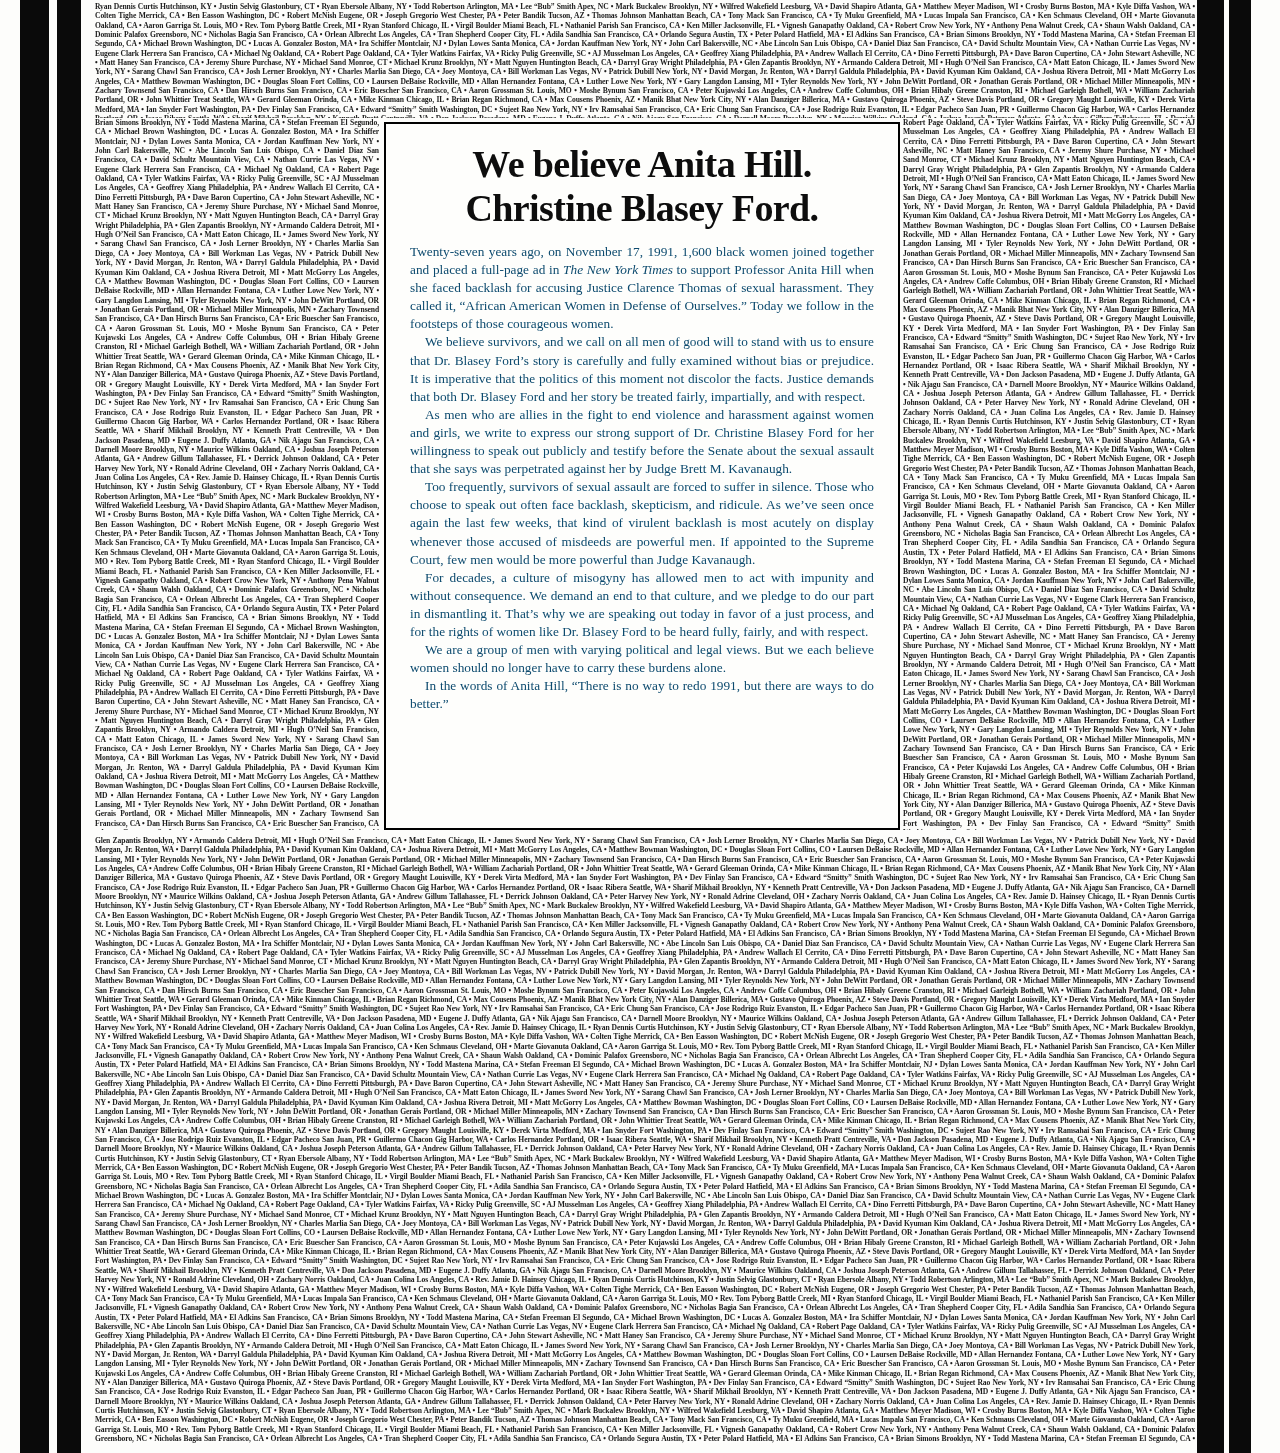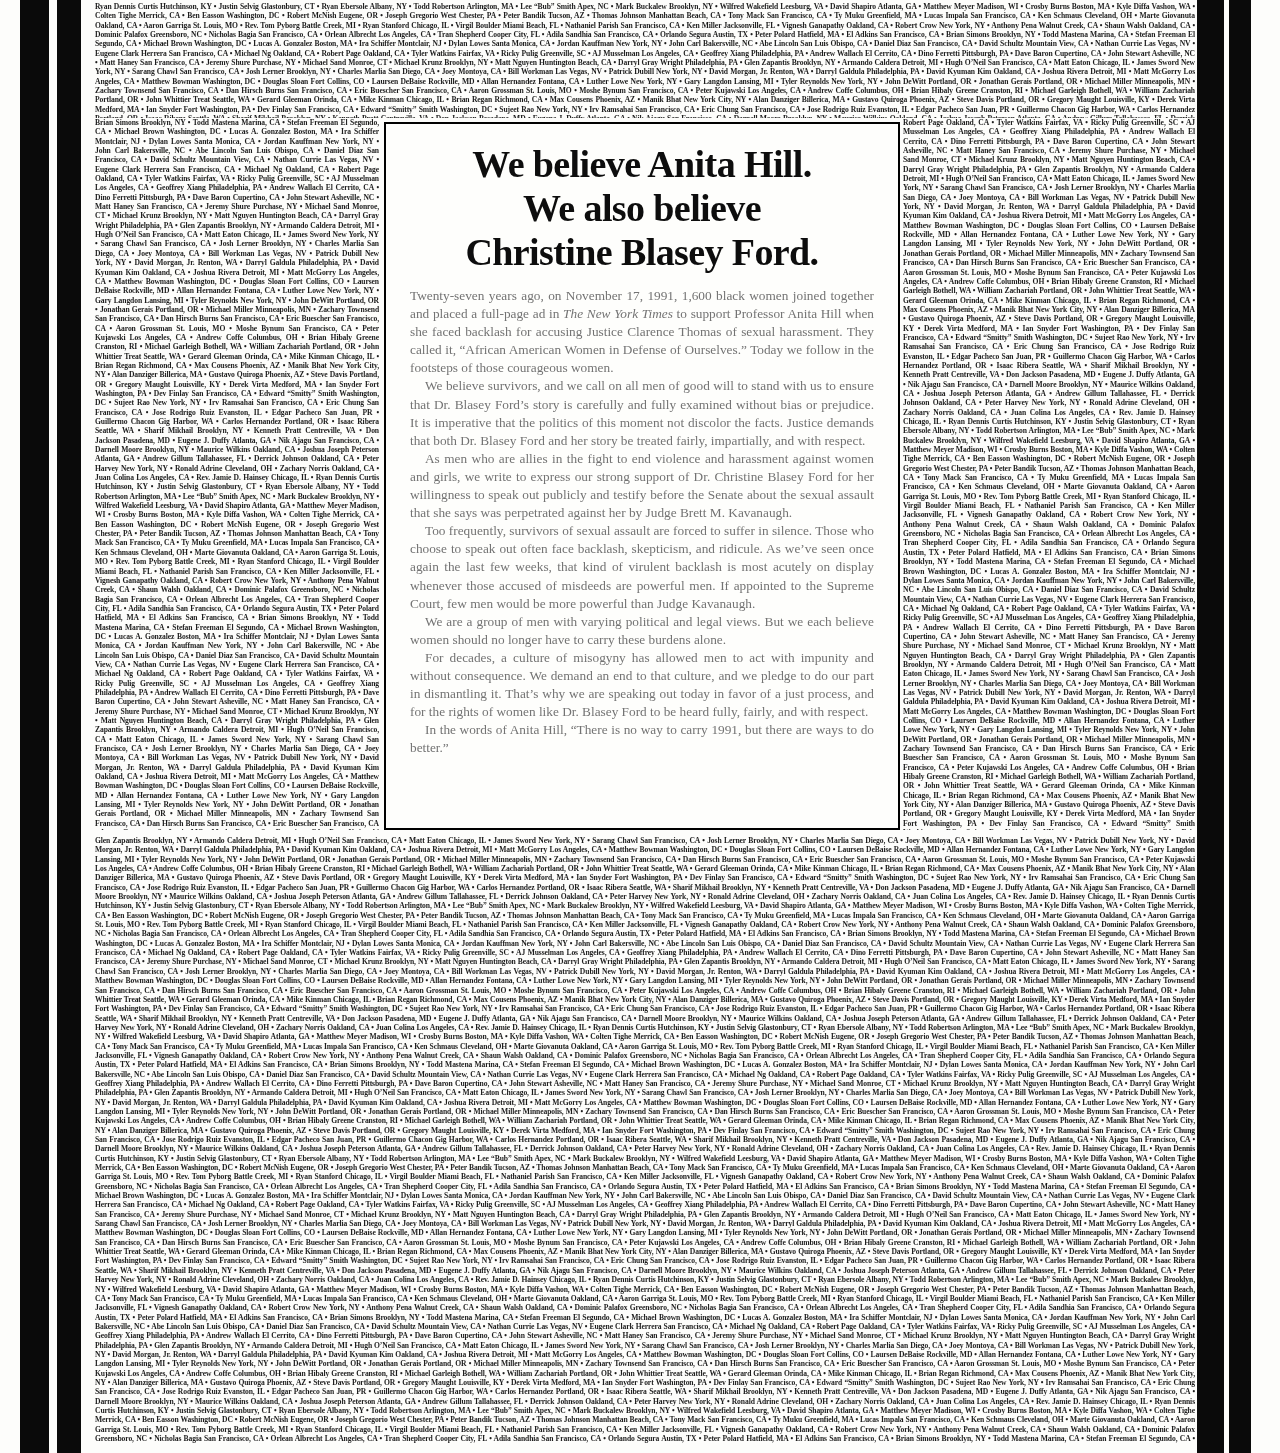--- a/index.html
+++ b/index.html
@@ -56,21 +56,21 @@
     letter-spacing:-0.6px;
     color:#0d0d0d;
     margin:4px 0 13px 0;
   }
   .bodycopy p {
     margin:0;
     font-size:13.3px;
     line-height:18.1px;
     text-align:justify;
     text-indent:15px;
-    color:#737373;
+    color:#0c4a6e;
   }
   .bodycopy p.first { text-indent:0; }
   .bodycopy .nyt { font-style:italic; }
 </style>
 </head>
 <body>
 
 <div class="bar bar-l-outer"></div>
 <div class="bar bar-l-inner"></div>
 <div class="bar bar-r-inner"></div>
@@ -82,27 +82,26 @@
 
   <div class="names wall-left">Brian Simons Brooklyn, NY • Todd Mastena Marina, CA • Stefan Freeman El Segundo, CA • Michael Brown Washington, DC • Lucas A. Gonzalez Boston, MA • Ira Schiffer Montclair, NJ • Dylan Lowes Santa Monica, CA • Jordan Kauffman New York, NY • John Carl Bakersville, NC • Abe Lincoln San Luis Obispo, CA • Daniel Diaz San Francisco, CA • David Schultz Mountain View, CA • Nathan Currie Las Vegas, NV • Eugene Clark Herrera San Francisco, CA • Michael Ng Oakland, CA • Robert Page Oakland, CA • Tyler Watkins Fairfax, VA • Ricky Pulig Greenville, SC • AJ Musselman Los Angeles, CA • Geoffrey Xiang Philadelphia, PA • Andrew Wallach El Cerrito, CA • Dino Ferretti Pittsburgh, PA • Dave Baron Cupertino, CA • John Stewart Asheville, NC • Matt Haney San Francisco, CA • Jeremy Shure Purchase, NY • Michael Sand Monroe, CT • Michael Krunz Brooklyn, NY • Matt Nguyen Huntington Beach, CA • Darryl Gray Wright Philadelphia, PA • Glen Zapantis Brooklyn, NY • Armando Caldera Detroit, MI • Hugh O’Neil San Francisco, CA • Matt Eaton Chicago, IL • James Sword New York, NY • Sarang Chawl San Francisco, CA • Josh Lerner Brooklyn, NY • Charles Marlia San Diego, CA • Joey Montoya, CA • Bill Workman Las Vegas, NV • Patrick Dubill New York, NY • David Morgan, Jr. Renton, WA • Darryl Galdula Philadelphia, PA • David Kyuman Kim Oakland, CA • Joshua Rivera Detroit, MI • Matt McGorry Los Angeles, CA • Matthew Bowman Washington, DC • Douglas Sloan Fort Collins, CO • Laursen DeBaise Rockville, MD • Allan Hernandez Fontana, CA • Luther Lowe New York, NY • Gary Langdon Lansing, MI • Tyler Reynolds New York, NY • John DeWitt Portland, OR • Jonathan Gerais Portland, OR • Michael Miller Minneapolis, MN • Zachary Townsend San Francisco, CA • Dan Hirsch Burns San Francisco, CA • Eric Buescher San Francisco, CA • Aaron Grossman St. Louis, MO • Moshe Bynum San Francisco, CA • Peter Kujawski Los Angeles, CA • Andrew Coffe Columbus, OH • Brian Hibaly Greene Cranston, RI • Michael Garleigh Bothell, WA • William Zachariah Portland, OR • John Whittier Treat Seattle, WA • Gerard Gleeman Orinda, CA • Mike Kinman Chicago, IL • Brian Regan Richmond, CA • Max Cousens Phoenix, AZ • Manik Bhat New York City, NY • Alan Danziger Billerica, MA • Gustavo Quiroga Phoenix, AZ • Steve Davis Portland, OR • Gregory Maught Louisville, KY • Derek Virta Medford, MA • Ian Snyder Fort Washington, PA • Dev Finlay San Francisco, CA • Edward “Smitty” Smith Washington, DC • Sujeet Rao New York, NY • Irv Ramsahai San Francisco, CA • Eric Chung San Francisco, CA • Jose Rodrigo Ruiz Evanston, IL • Edgar Pacheco San Juan, PR • Guillermo Chacon Gig Harbor, WA • Carlos Hernandez Portland, OR • Isaac Ribera Seattle, WA • Sharif Mikhail Brooklyn, NY • Kenneth Pratt Centreville, VA • Don Jackson Pasadena, MD • Eugene J. Duffy Atlanta, GA • Nik Ajagu San Francisco, CA • Darnell Moore Brooklyn, NY • Maurice Wilkins Oakland, CA • Joshua Joseph Peterson Atlanta, GA • Andrew Gillum Tallahassee, FL • Derrick Johnson Oakland, CA • Peter Harvey New York, NY • Ronald Adrine Cleveland, OH • Zachary Norris Oakland, CA • Juan Colina Los Angeles, CA • Rev. Jamie D. Hainsey Chicago, IL • Ryan Dennis Curtis Hutchinson, KY • Justin Selvig Glastonbury, CT • Ryan Ebersole Albany, NY • Todd Robertson Arlington, MA • Lee “Bub” Smith Apex, NC • Mark Buckalew Brooklyn, NY • Wilfred Wakefield Leesburg, VA • David Shapiro Atlanta, GA • Matthew Meyer Madison, WI • Crosby Burns Boston, MA • Kyle Diffa Vashon, WA • Colten Tighe Merrick, CA • Ben Easson Washington, DC • Robert McNish Eugene, OR • Joseph Gregorio West Chester, PA • Peter Bandik Tucson, AZ • Thomas Johnson Manhattan Beach, CA • Tony Mack San Francisco, CA • Ty Muku Greenfield, MA • Lucas Impala San Francisco, CA • Ken Schmaus Cleveland, OH • Marte Giovanuta Oakland, CA • Aaron Garriga St. Louis, MO • Rev. Tom Pyborg Battle Creek, MI • Ryan Stanford Chicago, IL • Virgil Boulder Miami Beach, FL • Nathaniel Parish San Francisco, CA • Ken Miller Jacksonville, FL • Vignesh Ganapathy Oakland, CA • Robert Crow New York, NY • Anthony Pena Walnut Creek, CA • Shaun Walsh Oakland, CA • Dominic Palafox Greensboro, NC • Nicholas Bagia San Francisco, CA • Orlean Albrecht Los Angeles, CA • Tran Shepherd Cooper City, FL • Adila Sandhia San Francisco, CA • Orlando Segura Austin, TX • Peter Polard Hatfield, MA • El Adkins San Francisco, CA • Brian Simons Brooklyn, NY • Todd Mastena Marina, CA • Stefan Freeman El Segundo, CA • Michael Brown Washington, DC • Lucas A. Gonzalez Boston, MA • Ira Schiffer Montclair, NJ • Dylan Lowes Santa Monica, CA • Jordan Kauffman New York, NY • John Carl Bakersville, NC • Abe Lincoln San Luis Obispo, CA • Daniel Diaz San Francisco, CA • David Schultz Mountain View, CA • Nathan Currie Las Vegas, NV • Eugene Clark Herrera San Francisco, CA • Michael Ng Oakland, CA • Robert Page Oakland, CA • Tyler Watkins Fairfax, VA • Ricky Pulig Greenville, SC • AJ Musselman Los Angeles, CA • Geoffrey Xiang Philadelphia, PA • Andrew Wallach El Cerrito, CA • Dino Ferretti Pittsburgh, PA • Dave Baron Cupertino, CA • John Stewart Asheville, NC • Matt Haney San Francisco, CA • Jeremy Shure Purchase, NY • Michael Sand Monroe, CT • Michael Krunz Brooklyn, NY • Matt Nguyen Huntington Beach, CA • Darryl Gray Wright Philadelphia, PA • Glen Zapantis Brooklyn, NY • Armando Caldera Detroit, MI • Hugh O’Neil San Francisco, CA • Matt Eaton Chicago, IL • James Sword New York, NY • Sarang Chawl San Francisco, CA • Josh Lerner Brooklyn, NY • Charles Marlia San Diego, CA • Joey Montoya, CA • Bill Workman Las Vegas, NV • Patrick Dubill New York, NY • David Morgan, Jr. Renton, WA • Darryl Galdula Philadelphia, PA • David Kyuman Kim Oakland, CA • Joshua Rivera Detroit, MI • Matt McGorry Los Angeles, CA • Matthew Bowman Washington, DC • Douglas Sloan Fort Collins, CO • Laursen DeBaise Rockville, MD • Allan Hernandez Fontana, CA • Luther Lowe New York, NY • Gary Langdon Lansing, MI • Tyler Reynolds New York, NY • John DeWitt Portland, OR • Jonathan Gerais Portland, OR • Michael Miller Minneapolis, MN • Zachary Townsend San Francisco, CA • Dan Hirsch Burns San Francisco, CA • Eric Buescher San Francisco, CA • Aaron Grossman St. Louis, MO • Moshe Bynum San Francisco, CA • Peter Kujawski Los Angeles, CA • Andrew Coffe Columbus, OH • Brian Hibaly Greene Cranston, RI • Michael Garleigh Bothell, WA • William Zachariah Portland, OR • John Whittier Treat Seattle, WA • Gerard Gleeman Orinda, CA • Mike Kinman Chicago, IL • Brian Regan Richmond, CA • Max Cousens Phoenix, AZ • Manik Bhat New York City, NY • Alan Danziger Billerica, MA • Gustavo Quiroga Phoenix, AZ • Steve Davis Portland, OR • Gregory Maught Louisville, KY • Derek Virta Medford, MA • Ian Snyder Fort Washington, PA • Dev Finlay San Francisco, CA • Edward “Smitty” Smith Washington, DC • Sujeet Rao New York, NY • Irv Ramsahai San Francisco, CA • Eric Chung San Francisco, CA • Jose Rodrigo Ruiz Evanston, IL • Edgar Pacheco San Juan, PR • Guillermo Chacon Gig Harbor, WA • Carlos Hernandez Portland, OR • Isaac Ribera Seattle, WA • Sharif Mikhail Brooklyn, NY • Kenneth Pratt Centreville, VA • Don Jackson Pasadena, MD • Eugene J. Duffy Atlanta, GA • Nik Ajagu San Francisco, CA • Darnell Moore Brooklyn, NY • Maurice Wilkins Oakland, CA • Joshua Joseph Peterson Atlanta, GA • Andrew Gillum Tallahassee, FL • Derrick Johnson Oakland, CA • Peter Harvey New York, NY • Ronald Adrine Cleveland, OH • Zachary Norris Oakland, CA • Juan Colina Los Angeles, CA • Rev. Jamie D. Hainsey Chicago, IL • Ryan Dennis Curtis Hutchinson, KY • Justin Selvig Glastonbury, CT • Ryan Ebersole Albany, NY • Todd Robertson Arlington, MA • Lee “Bub” Smith Apex, NC • Mark Buckalew Brooklyn, NY • Wilfred Wakefield Leesburg, VA • David Shapiro Atlanta, GA • Matthew Meyer Madison, WI • Crosby Burns Boston, MA • Kyle Diffa Vashon, WA • Colten Tighe Merrick, CA • Ben Easson Washington, DC • Robert McNish Eugene, OR • Joseph Gregorio West Chester, PA • Peter Bandik Tucson, AZ • Thomas Johnson Manhattan Beach, CA • Tony Mack San Francisco, CA • Ty Muku Greenfield, MA • Lucas Impala San Francisco, CA • Ken Schmaus Cleveland, OH • Marte Giovanuta Oakland, CA • Aaron Garriga St. Louis, MO • Rev. Tom Pyborg Battle Creek, MI • Ryan Stanford Chicago, IL • Virgil Boulder Miami Beach, FL • Nathaniel Parish San Francisco, CA • Ken Miller Jacksonville, FL • Vignesh Ganapathy Oakland, CA • Robert Crow New York, NY • Anthony Pena Walnut Creek, CA • Shaun Walsh Oakland, CA • Dominic Palafox Greensboro, NC • Nicholas Bagia San Francisco, CA • Orlean Albrecht Los Angeles, CA • Tran Shepherd Cooper City, FL • Adila Sandhia San Francisco, CA • Orlando Segura Austin, TX • Peter Polard Hatfield, MA • El Adkins San Francisco, CA • </div>
 
   <div class="names wall-right">Robert Page Oakland, CA • Tyler Watkins Fairfax, VA • Ricky Pulig Greenville, SC • AJ Musselman Los Angeles, CA • Geoffrey Xiang Philadelphia, PA • Andrew Wallach El Cerrito, CA • Dino Ferretti Pittsburgh, PA • Dave Baron Cupertino, CA • John Stewart Asheville, NC • Matt Haney San Francisco, CA • Jeremy Shure Purchase, NY • Michael Sand Monroe, CT • Michael Krunz Brooklyn, NY • Matt Nguyen Huntington Beach, CA • Darryl Gray Wright Philadelphia, PA • Glen Zapantis Brooklyn, NY • Armando Caldera Detroit, MI • Hugh O’Neil San Francisco, CA • Matt Eaton Chicago, IL • James Sword New York, NY • Sarang Chawl San Francisco, CA • Josh Lerner Brooklyn, NY • Charles Marlia San Diego, CA • Joey Montoya, CA • Bill Workman Las Vegas, NV • Patrick Dubill New York, NY • David Morgan, Jr. Renton, WA • Darryl Galdula Philadelphia, PA • David Kyuman Kim Oakland, CA • Joshua Rivera Detroit, MI • Matt McGorry Los Angeles, CA • Matthew Bowman Washington, DC • Douglas Sloan Fort Collins, CO • Laursen DeBaise Rockville, MD • Allan Hernandez Fontana, CA • Luther Lowe New York, NY • Gary Langdon Lansing, MI • Tyler Reynolds New York, NY • John DeWitt Portland, OR • Jonathan Gerais Portland, OR • Michael Miller Minneapolis, MN • Zachary Townsend San Francisco, CA • Dan Hirsch Burns San Francisco, CA • Eric Buescher San Francisco, CA • Aaron Grossman St. Louis, MO • Moshe Bynum San Francisco, CA • Peter Kujawski Los Angeles, CA • Andrew Coffe Columbus, OH • Brian Hibaly Greene Cranston, RI • Michael Garleigh Bothell, WA • William Zachariah Portland, OR • John Whittier Treat Seattle, WA • Gerard Gleeman Orinda, CA • Mike Kinman Chicago, IL • Brian Regan Richmond, CA • Max Cousens Phoenix, AZ • Manik Bhat New York City, NY • Alan Danziger Billerica, MA • Gustavo Quiroga Phoenix, AZ • Steve Davis Portland, OR • Gregory Maught Louisville, KY • Derek Virta Medford, MA • Ian Snyder Fort Washington, PA • Dev Finlay San Francisco, CA • Edward “Smitty” Smith Washington, DC • Sujeet Rao New York, NY • Irv Ramsahai San Francisco, CA • Eric Chung San Francisco, CA • Jose Rodrigo Ruiz Evanston, IL • Edgar Pacheco San Juan, PR • Guillermo Chacon Gig Harbor, WA • Carlos Hernandez Portland, OR • Isaac Ribera Seattle, WA • Sharif Mikhail Brooklyn, NY • Kenneth Pratt Centreville, VA • Don Jackson Pasadena, MD • Eugene J. Duffy Atlanta, GA • Nik Ajagu San Francisco, CA • Darnell Moore Brooklyn, NY • Maurice Wilkins Oakland, CA • Joshua Joseph Peterson Atlanta, GA • Andrew Gillum Tallahassee, FL • Derrick Johnson Oakland, CA • Peter Harvey New York, NY • Ronald Adrine Cleveland, OH • Zachary Norris Oakland, CA • Juan Colina Los Angeles, CA • Rev. Jamie D. Hainsey Chicago, IL • Ryan Dennis Curtis Hutchinson, KY • Justin Selvig Glastonbury, CT • Ryan Ebersole Albany, NY • Todd Robertson Arlington, MA • Lee “Bub” Smith Apex, NC • Mark Buckalew Brooklyn, NY • Wilfred Wakefield Leesburg, VA • David Shapiro Atlanta, GA • Matthew Meyer Madison, WI • Crosby Burns Boston, MA • Kyle Diffa Vashon, WA • Colten Tighe Merrick, CA • Ben Easson Washington, DC • Robert McNish Eugene, OR • Joseph Gregorio West Chester, PA • Peter Bandik Tucson, AZ • Thomas Johnson Manhattan Beach, CA • Tony Mack San Francisco, CA • Ty Muku Greenfield, MA • Lucas Impala San Francisco, CA • Ken Schmaus Cleveland, OH • Marte Giovanuta Oakland, CA • Aaron Garriga St. Louis, MO • Rev. Tom Pyborg Battle Creek, MI • Ryan Stanford Chicago, IL • Virgil Boulder Miami Beach, FL • Nathaniel Parish San Francisco, CA • Ken Miller Jacksonville, FL • Vignesh Ganapathy Oakland, CA • Robert Crow New York, NY • Anthony Pena Walnut Creek, CA • Shaun Walsh Oakland, CA • Dominic Palafox Greensboro, NC • Nicholas Bagia San Francisco, CA • Orlean Albrecht Los Angeles, CA • Tran Shepherd Cooper City, FL • Adila Sandhia San Francisco, CA • Orlando Segura Austin, TX • Peter Polard Hatfield, MA • El Adkins San Francisco, CA • Brian Simons Brooklyn, NY • Todd Mastena Marina, CA • Stefan Freeman El Segundo, CA • Michael Brown Washington, DC • Lucas A. Gonzalez Boston, MA • Ira Schiffer Montclair, NJ • Dylan Lowes Santa Monica, CA • Jordan Kauffman New York, NY • John Carl Bakersville, NC • Abe Lincoln San Luis Obispo, CA • Daniel Diaz San Francisco, CA • David Schultz Mountain View, CA • Nathan Currie Las Vegas, NV • Eugene Clark Herrera San Francisco, CA • Michael Ng Oakland, CA • Robert Page Oakland, CA • Tyler Watkins Fairfax, VA • Ricky Pulig Greenville, SC • AJ Musselman Los Angeles, CA • Geoffrey Xiang Philadelphia, PA • Andrew Wallach El Cerrito, CA • Dino Ferretti Pittsburgh, PA • Dave Baron Cupertino, CA • John Stewart Asheville, NC • Matt Haney San Francisco, CA • Jeremy Shure Purchase, NY • Michael Sand Monroe, CT • Michael Krunz Brooklyn, NY • Matt Nguyen Huntington Beach, CA • Darryl Gray Wright Philadelphia, PA • Glen Zapantis Brooklyn, NY • Armando Caldera Detroit, MI • Hugh O’Neil San Francisco, CA • Matt Eaton Chicago, IL • James Sword New York, NY • Sarang Chawl San Francisco, CA • Josh Lerner Brooklyn, NY • Charles Marlia San Diego, CA • Joey Montoya, CA • Bill Workman Las Vegas, NV • Patrick Dubill New York, NY • David Morgan, Jr. Renton, WA • Darryl Galdula Philadelphia, PA • David Kyuman Kim Oakland, CA • Joshua Rivera Detroit, MI • Matt McGorry Los Angeles, CA • Matthew Bowman Washington, DC • Douglas Sloan Fort Collins, CO • Laursen DeBaise Rockville, MD • Allan Hernandez Fontana, CA • Luther Lowe New York, NY • Gary Langdon Lansing, MI • Tyler Reynolds New York, NY • John DeWitt Portland, OR • Jonathan Gerais Portland, OR • Michael Miller Minneapolis, MN • Zachary Townsend San Francisco, CA • Dan Hirsch Burns San Francisco, CA • Eric Buescher San Francisco, CA • Aaron Grossman St. Louis, MO • Moshe Bynum San Francisco, CA • Peter Kujawski Los Angeles, CA • Andrew Coffe Columbus, OH • Brian Hibaly Greene Cranston, RI • Michael Garleigh Bothell, WA • William Zachariah Portland, OR • John Whittier Treat Seattle, WA • Gerard Gleeman Orinda, CA • Mike Kinman Chicago, IL • Brian Regan Richmond, CA • Max Cousens Phoenix, AZ • Manik Bhat New York City, NY • Alan Danziger Billerica, MA • Gustavo Quiroga Phoenix, AZ • Steve Davis Portland, OR • Gregory Maught Louisville, KY • Derek Virta Medford, MA • Ian Snyder Fort Washington, PA • Dev Finlay San Francisco, CA • Edward “Smitty” Smith Washington, DC • Sujeet Rao New York, NY • Irv Ramsahai San Francisco, CA • Eric Chung San Francisco, CA • Jose Rodrigo Ruiz Evanston, IL • Edgar Pacheco San Juan, PR • Guillermo Chacon Gig Harbor, WA • Carlos Hernandez Portland, OR • Isaac Ribera Seattle, WA • Sharif Mikhail Brooklyn, NY • Kenneth Pratt Centreville, VA • Don Jackson Pasadena, MD • Eugene J. Duffy Atlanta, GA • Nik Ajagu San Francisco, CA • Darnell Moore Brooklyn, NY • Maurice Wilkins Oakland, CA • Joshua Joseph Peterson Atlanta, GA • Andrew Gillum Tallahassee, FL • Derrick Johnson Oakland, CA • Peter Harvey New York, NY • Ronald Adrine Cleveland, OH • Zachary Norris Oakland, CA • Juan Colina Los Angeles, CA • Rev. Jamie D. Hainsey Chicago, IL • Ryan Dennis Curtis Hutchinson, KY • Justin Selvig Glastonbury, CT • Ryan Ebersole Albany, NY • Todd Robertson Arlington, MA • Lee “Bub” Smith Apex, NC • Mark Buckalew Brooklyn, NY • Wilfred Wakefield Leesburg, VA • David Shapiro Atlanta, GA • Matthew Meyer Madison, WI • Crosby Burns Boston, MA • Kyle Diffa Vashon, WA • Colten Tighe Merrick, CA • Ben Easson Washington, DC • Robert McNish Eugene, OR • Joseph Gregorio West Chester, PA • Peter Bandik Tucson, AZ • Thomas Johnson Manhattan Beach, CA • Tony Mack San Francisco, CA • Ty Muku Greenfield, MA • Lucas Impala San Francisco, CA • Ken Schmaus Cleveland, OH • Marte Giovanuta Oakland, CA • Aaron Garriga St. Louis, MO • Rev. Tom Pyborg Battle Creek, MI • Ryan Stanford Chicago, IL • Virgil Boulder Miami Beach, FL • Nathaniel Parish San Francisco, CA • Ken Miller Jacksonville, FL • Vignesh Ganapathy Oakland, CA • Robert Crow New York, NY • Anthony Pena Walnut Creek, CA • Shaun Walsh Oakland, CA • Dominic Palafox Greensboro, NC • Nicholas Bagia San Francisco, CA • Orlean Albrecht Los Angeles, CA • Tran Shepherd Cooper City, FL • Adila Sandhia San Francisco, CA • Orlando Segura Austin, TX • Peter Polard Hatfield, MA • El Adkins San Francisco, CA • Brian Simons Brooklyn, NY • Todd Mastena Marina, CA • Stefan Freeman El Segundo, CA • Michael Brown Washington, DC • Lucas A. Gonzalez Boston, MA • Ira Schiffer Montclair, NJ • Dylan Lowes Santa Monica, CA • Jordan Kauffman New York, NY • John Carl Bakersville, NC • Abe Lincoln San Luis Obispo, CA • Daniel Diaz San Francisco, CA • David Schultz Mountain View, CA • Nathan Currie Las Vegas, NV • Eugene Clark Herrera San Francisco, CA • Michael Ng Oakland, CA • </div>
 
   <div class="names wall-bottom">Glen Zapantis Brooklyn, NY • Armando Caldera Detroit, MI • Hugh O’Neil San Francisco, CA • Matt Eaton Chicago, IL • James Sword New York, NY • Sarang Chawl San Francisco, CA • Josh Lerner Brooklyn, NY • Charles Marlia San Diego, CA • Joey Montoya, CA • Bill Workman Las Vegas, NV • Patrick Dubill New York, NY • David Morgan, Jr. Renton, WA • Darryl Galdula Philadelphia, PA • David Kyuman Kim Oakland, CA • Joshua Rivera Detroit, MI • Matt McGorry Los Angeles, CA • Matthew Bowman Washington, DC • Douglas Sloan Fort Collins, CO • Laursen DeBaise Rockville, MD • Allan Hernandez Fontana, CA • Luther Lowe New York, NY • Gary Langdon Lansing, MI • Tyler Reynolds New York, NY • John DeWitt Portland, OR • Jonathan Gerais Portland, OR • Michael Miller Minneapolis, MN • Zachary Townsend San Francisco, CA • Dan Hirsch Burns San Francisco, CA • Eric Buescher San Francisco, CA • Aaron Grossman St. Louis, MO • Moshe Bynum San Francisco, CA • Peter Kujawski Los Angeles, CA • Andrew Coffe Columbus, OH • Brian Hibaly Greene Cranston, RI • Michael Garleigh Bothell, WA • William Zachariah Portland, OR • John Whittier Treat Seattle, WA • Gerard Gleeman Orinda, CA • Mike Kinman Chicago, IL • Brian Regan Richmond, CA • Max Cousens Phoenix, AZ • Manik Bhat New York City, NY • Alan Danziger Billerica, MA • Gustavo Quiroga Phoenix, AZ • Steve Davis Portland, OR • Gregory Maught Louisville, KY • Derek Virta Medford, MA • Ian Snyder Fort Washington, PA • Dev Finlay San Francisco, CA • Edward “Smitty” Smith Washington, DC • Sujeet Rao New York, NY • Irv Ramsahai San Francisco, CA • Eric Chung San Francisco, CA • Jose Rodrigo Ruiz Evanston, IL • Edgar Pacheco San Juan, PR • Guillermo Chacon Gig Harbor, WA • Carlos Hernandez Portland, OR • Isaac Ribera Seattle, WA • Sharif Mikhail Brooklyn, NY • Kenneth Pratt Centreville, VA • Don Jackson Pasadena, MD • Eugene J. Duffy Atlanta, GA • Nik Ajagu San Francisco, CA • Darnell Moore Brooklyn, NY • Maurice Wilkins Oakland, CA • Joshua Joseph Peterson Atlanta, GA • Andrew Gillum Tallahassee, FL • Derrick Johnson Oakland, CA • Peter Harvey New York, NY • Ronald Adrine Cleveland, OH • Zachary Norris Oakland, CA • Juan Colina Los Angeles, CA • Rev. Jamie D. Hainsey Chicago, IL • Ryan Dennis Curtis Hutchinson, KY • Justin Selvig Glastonbury, CT • Ryan Ebersole Albany, NY • Todd Robertson Arlington, MA • Lee “Bub” Smith Apex, NC • Mark Buckalew Brooklyn, NY • Wilfred Wakefield Leesburg, VA • David Shapiro Atlanta, GA • Matthew Meyer Madison, WI • Crosby Burns Boston, MA • Kyle Diffa Vashon, WA • Colten Tighe Merrick, CA • Ben Easson Washington, DC • Robert McNish Eugene, OR • Joseph Gregorio West Chester, PA • Peter Bandik Tucson, AZ • Thomas Johnson Manhattan Beach, CA • Tony Mack San Francisco, CA • Ty Muku Greenfield, MA • Lucas Impala San Francisco, CA • Ken Schmaus Cleveland, OH • Marte Giovanuta Oakland, CA • Aaron Garriga St. Louis, MO • Rev. Tom Pyborg Battle Creek, MI • Ryan Stanford Chicago, IL • Virgil Boulder Miami Beach, FL • Nathaniel Parish San Francisco, CA • Ken Miller Jacksonville, FL • Vignesh Ganapathy Oakland, CA • Robert Crow New York, NY • Anthony Pena Walnut Creek, CA • Shaun Walsh Oakland, CA • Dominic Palafox Greensboro, NC • Nicholas Bagia San Francisco, CA • Orlean Albrecht Los Angeles, CA • Tran Shepherd Cooper City, FL • Adila Sandhia San Francisco, CA • Orlando Segura Austin, TX • Peter Polard Hatfield, MA • El Adkins San Francisco, CA • Brian Simons Brooklyn, NY • Todd Mastena Marina, CA • Stefan Freeman El Segundo, CA • Michael Brown Washington, DC • Lucas A. Gonzalez Boston, MA • Ira Schiffer Montclair, NJ • Dylan Lowes Santa Monica, CA • Jordan Kauffman New York, NY • John Carl Bakersville, NC • Abe Lincoln San Luis Obispo, CA • Daniel Diaz San Francisco, CA • David Schultz Mountain View, CA • Nathan Currie Las Vegas, NV • Eugene Clark Herrera San Francisco, CA • Michael Ng Oakland, CA • Robert Page Oakland, CA • Tyler Watkins Fairfax, VA • Ricky Pulig Greenville, SC • AJ Musselman Los Angeles, CA • Geoffrey Xiang Philadelphia, PA • Andrew Wallach El Cerrito, CA • Dino Ferretti Pittsburgh, PA • Dave Baron Cupertino, CA • John Stewart Asheville, NC • Matt Haney San Francisco, CA • Jeremy Shure Purchase, NY • Michael Sand Monroe, CT • Michael Krunz Brooklyn, NY • Matt Nguyen Huntington Beach, CA • Darryl Gray Wright Philadelphia, PA • Glen Zapantis Brooklyn, NY • Armando Caldera Detroit, MI • Hugh O’Neil San Francisco, CA • Matt Eaton Chicago, IL • James Sword New York, NY • Sarang Chawl San Francisco, CA • Josh Lerner Brooklyn, NY • Charles Marlia San Diego, CA • Joey Montoya, CA • Bill Workman Las Vegas, NV • Patrick Dubill New York, NY • David Morgan, Jr. Renton, WA • Darryl Galdula Philadelphia, PA • David Kyuman Kim Oakland, CA • Joshua Rivera Detroit, MI • Matt McGorry Los Angeles, CA • Matthew Bowman Washington, DC • Douglas Sloan Fort Collins, CO • Laursen DeBaise Rockville, MD • Allan Hernandez Fontana, CA • Luther Lowe New York, NY • Gary Langdon Lansing, MI • Tyler Reynolds New York, NY • John DeWitt Portland, OR • Jonathan Gerais Portland, OR • Michael Miller Minneapolis, MN • Zachary Townsend San Francisco, CA • Dan Hirsch Burns San Francisco, CA • Eric Buescher San Francisco, CA • Aaron Grossman St. Louis, MO • Moshe Bynum San Francisco, CA • Peter Kujawski Los Angeles, CA • Andrew Coffe Columbus, OH • Brian Hibaly Greene Cranston, RI • Michael Garleigh Bothell, WA • William Zachariah Portland, OR • John Whittier Treat Seattle, WA • Gerard Gleeman Orinda, CA • Mike Kinman Chicago, IL • Brian Regan Richmond, CA • Max Cousens Phoenix, AZ • Manik Bhat New York City, NY • Alan Danziger Billerica, MA • Gustavo Quiroga Phoenix, AZ • Steve Davis Portland, OR • Gregory Maught Louisville, KY • Derek Virta Medford, MA • Ian Snyder Fort Washington, PA • Dev Finlay San Francisco, CA • Edward “Smitty” Smith Washington, DC • Sujeet Rao New York, NY • Irv Ramsahai San Francisco, CA • Eric Chung San Francisco, CA • Jose Rodrigo Ruiz Evanston, IL • Edgar Pacheco San Juan, PR • Guillermo Chacon Gig Harbor, WA • Carlos Hernandez Portland, OR • Isaac Ribera Seattle, WA • Sharif Mikhail Brooklyn, NY • Kenneth Pratt Centreville, VA • Don Jackson Pasadena, MD • Eugene J. Duffy Atlanta, GA • Nik Ajagu San Francisco, CA • Darnell Moore Brooklyn, NY • Maurice Wilkins Oakland, CA • Joshua Joseph Peterson Atlanta, GA • Andrew Gillum Tallahassee, FL • Derrick Johnson Oakland, CA • Peter Harvey New York, NY • Ronald Adrine Cleveland, OH • Zachary Norris Oakland, CA • Juan Colina Los Angeles, CA • Rev. Jamie D. Hainsey Chicago, IL • Ryan Dennis Curtis Hutchinson, KY • Justin Selvig Glastonbury, CT • Ryan Ebersole Albany, NY • Todd Robertson Arlington, MA • Lee “Bub” Smith Apex, NC • Mark Buckalew Brooklyn, NY • Wilfred Wakefield Leesburg, VA • David Shapiro Atlanta, GA • Matthew Meyer Madison, WI • Crosby Burns Boston, MA • Kyle Diffa Vashon, WA • Colten Tighe Merrick, CA • Ben Easson Washington, DC • Robert McNish Eugene, OR • Joseph Gregorio West Chester, PA • Peter Bandik Tucson, AZ • Thomas Johnson Manhattan Beach, CA • Tony Mack San Francisco, CA • Ty Muku Greenfield, MA • Lucas Impala San Francisco, CA • Ken Schmaus Cleveland, OH • Marte Giovanuta Oakland, CA • Aaron Garriga St. Louis, MO • Rev. Tom Pyborg Battle Creek, MI • Ryan Stanford Chicago, IL • Virgil Boulder Miami Beach, FL • Nathaniel Parish San Francisco, CA • Ken Miller Jacksonville, FL • Vignesh Ganapathy Oakland, CA • Robert Crow New York, NY • Anthony Pena Walnut Creek, CA • Shaun Walsh Oakland, CA • Dominic Palafox Greensboro, NC • Nicholas Bagia San Francisco, CA • Orlean Albrecht Los Angeles, CA • Tran Shepherd Cooper City, FL • Adila Sandhia San Francisco, CA • Orlando Segura Austin, TX • Peter Polard Hatfield, MA • El Adkins San Francisco, CA • Brian Simons Brooklyn, NY • Todd Mastena Marina, CA • Stefan Freeman El Segundo, CA • Michael Brown Washington, DC • Lucas A. Gonzalez Boston, MA • Ira Schiffer Montclair, NJ • Dylan Lowes Santa Monica, CA • Jordan Kauffman New York, NY • John Carl Bakersville, NC • Abe Lincoln San Luis Obispo, CA • Daniel Diaz San Francisco, CA • David Schultz Mountain View, CA • Nathan Currie Las Vegas, NV • Eugene Clark Herrera San Francisco, CA • Michael Ng Oakland, CA • Robert Page Oakland, CA • Tyler Watkins Fairfax, VA • Ricky Pulig Greenville, SC • AJ Musselman Los Angeles, CA • Geoffrey Xiang Philadelphia, PA • Andrew Wallach El Cerrito, CA • Dino Ferretti Pittsburgh, PA • Dave Baron Cupertino, CA • John Stewart Asheville, NC • Matt Haney San Francisco, CA • Jeremy Shure Purchase, NY • Michael Sand Monroe, CT • Michael Krunz Brooklyn, NY • Matt Nguyen Huntington Beach, CA • Darryl Gray Wright Philadelphia, PA • Glen Zapantis Brooklyn, NY • Armando Caldera Detroit, MI • Hugh O’Neil San Francisco, CA • Matt Eaton Chicago, IL • James Sword New York, NY • Sarang Chawl San Francisco, CA • Josh Lerner Brooklyn, NY • Charles Marlia San Diego, CA • Joey Montoya, CA • Bill Workman Las Vegas, NV • Patrick Dubill New York, NY • David Morgan, Jr. Renton, WA • Darryl Galdula Philadelphia, PA • David Kyuman Kim Oakland, CA • Joshua Rivera Detroit, MI • Matt McGorry Los Angeles, CA • Matthew Bowman Washington, DC • Douglas Sloan Fort Collins, CO • Laursen DeBaise Rockville, MD • Allan Hernandez Fontana, CA • Luther Lowe New York, NY • Gary Langdon Lansing, MI • Tyler Reynolds New York, NY • John DeWitt Portland, OR • Jonathan Gerais Portland, OR • Michael Miller Minneapolis, MN • Zachary Townsend San Francisco, CA • Dan Hirsch Burns San Francisco, CA • Eric Buescher San Francisco, CA • Aaron Grossman St. Louis, MO • Moshe Bynum San Francisco, CA • Peter Kujawski Los Angeles, CA • Andrew Coffe Columbus, OH • Brian Hibaly Greene Cranston, RI • Michael Garleigh Bothell, WA • William Zachariah Portland, OR • John Whittier Treat Seattle, WA • Gerard Gleeman Orinda, CA • Mike Kinman Chicago, IL • Brian Regan Richmond, CA • Max Cousens Phoenix, AZ • Manik Bhat New York City, NY • Alan Danziger Billerica, MA • Gustavo Quiroga Phoenix, AZ • Steve Davis Portland, OR • Gregory Maught Louisville, KY • Derek Virta Medford, MA • Ian Snyder Fort Washington, PA • Dev Finlay San Francisco, CA • Edward “Smitty” Smith Washington, DC • Sujeet Rao New York, NY • Irv Ramsahai San Francisco, CA • Eric Chung San Francisco, CA • Jose Rodrigo Ruiz Evanston, IL • Edgar Pacheco San Juan, PR • Guillermo Chacon Gig Harbor, WA • Carlos Hernandez Portland, OR • Isaac Ribera Seattle, WA • Sharif Mikhail Brooklyn, NY • Kenneth Pratt Centreville, VA • Don Jackson Pasadena, MD • Eugene J. Duffy Atlanta, GA • Nik Ajagu San Francisco, CA • Darnell Moore Brooklyn, NY • Maurice Wilkins Oakland, CA • Joshua Joseph Peterson Atlanta, GA • Andrew Gillum Tallahassee, FL • Derrick Johnson Oakland, CA • Peter Harvey New York, NY • Ronald Adrine Cleveland, OH • Zachary Norris Oakland, CA • Juan Colina Los Angeles, CA • Rev. Jamie D. Hainsey Chicago, IL • Ryan Dennis Curtis Hutchinson, KY • Justin Selvig Glastonbury, CT • Ryan Ebersole Albany, NY • Todd Robertson Arlington, MA • Lee “Bub” Smith Apex, NC • Mark Buckalew Brooklyn, NY • Wilfred Wakefield Leesburg, VA • David Shapiro Atlanta, GA • Matthew Meyer Madison, WI • Crosby Burns Boston, MA • Kyle Diffa Vashon, WA • Colten Tighe Merrick, CA • Ben Easson Washington, DC • Robert McNish Eugene, OR • Joseph Gregorio West Chester, PA • Peter Bandik Tucson, AZ • Thomas Johnson Manhattan Beach, CA • Tony Mack San Francisco, CA • Ty Muku Greenfield, MA • Lucas Impala San Francisco, CA • Ken Schmaus Cleveland, OH • Marte Giovanuta Oakland, CA • Aaron Garriga St. Louis, MO • Rev. Tom Pyborg Battle Creek, MI • Ryan Stanford Chicago, IL • Virgil Boulder Miami Beach, FL • Nathaniel Parish San Francisco, CA • Ken Miller Jacksonville, FL • Vignesh Ganapathy Oakland, CA • Robert Crow New York, NY • Anthony Pena Walnut Creek, CA • Shaun Walsh Oakland, CA • Dominic Palafox Greensboro, NC • Nicholas Bagia San Francisco, CA • Orlean Albrecht Los Angeles, CA • Tran Shepherd Cooper City, FL • Adila Sandhia San Francisco, CA • Orlando Segura Austin, TX • Peter Polard Hatfield, MA • El Adkins San Francisco, CA • Brian Simons Brooklyn, NY • Todd Mastena Marina, CA • Stefan Freeman El Segundo, CA • Michael Brown Washington, DC • Lucas A. Gonzalez Boston, MA • Ira Schiffer Montclair, NJ • Dylan Lowes Santa Monica, CA • Jordan Kauffman New York, NY • John Carl Bakersville, NC • Abe Lincoln San Luis Obispo, CA • Daniel Diaz San Francisco, CA • David Schultz Mountain View, CA • Nathan Currie Las Vegas, NV • Eugene Clark Herrera San Francisco, CA • Michael Ng Oakland, CA • Robert Page Oakland, CA • Tyler Watkins Fairfax, VA • Ricky Pulig Greenville, SC • AJ Musselman Los Angeles, CA • Geoffrey Xiang Philadelphia, PA • Andrew Wallach El Cerrito, CA • Dino Ferretti Pittsburgh, PA • Dave Baron Cupertino, CA • John Stewart Asheville, NC • Matt Haney San Francisco, CA • Jeremy Shure Purchase, NY • Michael Sand Monroe, CT • Michael Krunz Brooklyn, NY • Matt Nguyen Huntington Beach, CA • Darryl Gray Wright Philadelphia, PA • Glen Zapantis Brooklyn, NY • Armando Caldera Detroit, MI • Hugh O’Neil San Francisco, CA • Matt Eaton Chicago, IL • James Sword New York, NY • Sarang Chawl San Francisco, CA • Josh Lerner Brooklyn, NY • Charles Marlia San Diego, CA • Joey Montoya, CA • Bill Workman Las Vegas, NV • Patrick Dubill New York, NY • David Morgan, Jr. Renton, WA • Darryl Galdula Philadelphia, PA • David Kyuman Kim Oakland, CA • Joshua Rivera Detroit, MI • Matt McGorry Los Angeles, CA • Matthew Bowman Washington, DC • Douglas Sloan Fort Collins, CO • Laursen DeBaise Rockville, MD • Allan Hernandez Fontana, CA • Luther Lowe New York, NY • Gary Langdon Lansing, MI • Tyler Reynolds New York, NY • John DeWitt Portland, OR • Jonathan Gerais Portland, OR • Michael Miller Minneapolis, MN • Zachary Townsend San Francisco, CA • Dan Hirsch Burns San Francisco, CA • Eric Buescher San Francisco, CA • Aaron Grossman St. Louis, MO • Moshe Bynum San Francisco, CA • Peter Kujawski Los Angeles, CA • Andrew Coffe Columbus, OH • Brian Hibaly Greene Cranston, RI • Michael Garleigh Bothell, WA • William Zachariah Portland, OR • John Whittier Treat Seattle, WA • Gerard Gleeman Orinda, CA • Mike Kinman Chicago, IL • Brian Regan Richmond, CA • Max Cousens Phoenix, AZ • Manik Bhat New York City, NY • Alan Danziger Billerica, MA • Gustavo Quiroga Phoenix, AZ • Steve Davis Portland, OR • Gregory Maught Louisville, KY • Derek Virta Medford, MA • Ian Snyder Fort Washington, PA • Dev Finlay San Francisco, CA • Edward “Smitty” Smith Washington, DC • Sujeet Rao New York, NY • Irv Ramsahai San Francisco, CA • Eric Chung San Francisco, CA • Jose Rodrigo Ruiz Evanston, IL • Edgar Pacheco San Juan, PR • Guillermo Chacon Gig Harbor, WA • Carlos Hernandez Portland, OR • Isaac Ribera Seattle, WA • Sharif Mikhail Brooklyn, NY • Kenneth Pratt Centreville, VA • Don Jackson Pasadena, MD • Eugene J. Duffy Atlanta, GA • Nik Ajagu San Francisco, CA • Darnell Moore Brooklyn, NY • Maurice Wilkins Oakland, CA • Joshua Joseph Peterson Atlanta, GA • Andrew Gillum Tallahassee, FL • Derrick Johnson Oakland, CA • Peter Harvey New York, NY • Ronald Adrine Cleveland, OH • Zachary Norris Oakland, CA • Juan Colina Los Angeles, CA • Rev. Jamie D. Hainsey Chicago, IL • Ryan Dennis Curtis Hutchinson, KY • Justin Selvig Glastonbury, CT • Ryan Ebersole Albany, NY • Todd Robertson Arlington, MA • Lee “Bub” Smith Apex, NC • Mark Buckalew Brooklyn, NY • Wilfred Wakefield Leesburg, VA • David Shapiro Atlanta, GA • Matthew Meyer Madison, WI • Crosby Burns Boston, MA • Kyle Diffa Vashon, WA • Colten Tighe Merrick, CA • Ben Easson Washington, DC • Robert McNish Eugene, OR • Joseph Gregorio West Chester, PA • Peter Bandik Tucson, AZ • Thomas Johnson Manhattan Beach, CA • Tony Mack San Francisco, CA • Ty Muku Greenfield, MA • Lucas Impala San Francisco, CA • Ken Schmaus Cleveland, OH • Marte Giovanuta Oakland, CA • Aaron Garriga St. Louis, MO • Rev. Tom Pyborg Battle Creek, MI • Ryan Stanford Chicago, IL • Virgil Boulder Miami Beach, FL • Nathaniel Parish San Francisco, CA • Ken Miller Jacksonville, FL • Vignesh Ganapathy Oakland, CA • Robert Crow New York, NY • Anthony Pena Walnut Creek, CA • Shaun Walsh Oakland, CA • Dominic Palafox Greensboro, NC • Nicholas Bagia San Francisco, CA • Orlean Albrecht Los Angeles, CA • Tran Shepherd Cooper City, FL • Adila Sandhia San Francisco, CA • Orlando Segura Austin, TX • Peter Polard Hatfield, MA • El Adkins San Francisco, CA • Brian Simons Brooklyn, NY • Todd Mastena Marina, CA • Stefan Freeman El Segundo, CA • Michael Brown Washington, DC • Lucas A. Gonzalez Boston, MA • Ira Schiffer Montclair, NJ • Dylan Lowes Santa Monica, CA • Jordan Kauffman New York, NY • John Carl Bakersville, NC • Abe Lincoln San Luis Obispo, CA • Daniel Diaz San Francisco, CA • David Schultz Mountain View, CA • Nathan Currie Las Vegas, NV • Eugene Clark Herrera San Francisco, CA • Michael Ng Oakland, CA • Robert Page Oakland, CA • Tyler Watkins Fairfax, VA • Ricky Pulig Greenville, SC • AJ Musselman Los Angeles, CA • Geoffrey Xiang Philadelphia, PA • Andrew Wallach El Cerrito, CA • Dino Ferretti Pittsburgh, PA • Dave Baron Cupertino, CA • John Stewart Asheville, NC • Matt Haney San Francisco, CA • Jeremy Shure Purchase, NY • Michael Sand Monroe, CT • Michael Krunz Brooklyn, NY • Matt Nguyen Huntington Beach, CA • Darryl Gray Wright Philadelphia, PA • Glen Zapantis Brooklyn, NY • Armando Caldera Detroit, MI • Hugh O’Neil San Francisco, CA • Matt Eaton Chicago, IL • James Sword New York, NY • Sarang Chawl San Francisco, CA • Josh Lerner Brooklyn, NY • Charles Marlia San Diego, CA • Joey Montoya, CA • Bill Workman Las Vegas, NV • Patrick Dubill New York, NY • David Morgan, Jr. Renton, WA • Darryl Galdula Philadelphia, PA • David Kyuman Kim Oakland, CA • Joshua Rivera Detroit, MI • Matt McGorry Los Angeles, CA • Matthew Bowman Washington, DC • Douglas Sloan Fort Collins, CO • Laursen DeBaise Rockville, MD • Allan Hernandez Fontana, CA • Luther Lowe New York, NY • Gary Langdon Lansing, MI • Tyler Reynolds New York, NY • John DeWitt Portland, OR • Jonathan Gerais Portland, OR • Michael Miller Minneapolis, MN • Zachary Townsend San Francisco, CA • Dan Hirsch Burns San Francisco, CA • Eric Buescher San Francisco, CA • Aaron Grossman St. Louis, MO • Moshe Bynum San Francisco, CA • Peter Kujawski Los Angeles, CA • Andrew Coffe Columbus, OH • Brian Hibaly Greene Cranston, RI • Michael Garleigh Bothell, WA • William Zachariah Portland, OR • John Whittier Treat Seattle, WA • Gerard Gleeman Orinda, CA • Mike Kinman Chicago, IL • Brian Regan Richmond, CA • Max Cousens Phoenix, AZ • Manik Bhat New York City, NY • Alan Danziger Billerica, MA • Gustavo Quiroga Phoenix, AZ • Steve Davis Portland, OR • Gregory Maught Louisville, KY • Derek Virta Medford, MA • Ian Snyder Fort Washington, PA • Dev Finlay San Francisco, CA • Edward “Smitty” Smith Washington, DC • Sujeet Rao New York, NY • Irv Ramsahai San Francisco, CA • Eric Chung San Francisco, CA • Jose Rodrigo Ruiz Evanston, IL • Edgar Pacheco San Juan, PR • Guillermo Chacon Gig Harbor, WA • Carlos Hernandez Portland, OR • Isaac Ribera Seattle, WA • Sharif Mikhail Brooklyn, NY • Kenneth Pratt Centreville, VA • Don Jackson Pasadena, MD • Eugene J. Duffy Atlanta, GA • Nik Ajagu San Francisco, CA • Darnell Moore Brooklyn, NY • Maurice Wilkins Oakland, CA • Joshua Joseph Peterson Atlanta, GA • Andrew Gillum Tallahassee, FL • Derrick Johnson Oakland, CA • Peter Harvey New York, NY • Ronald Adrine Cleveland, OH • Zachary Norris Oakland, CA • Juan Colina Los Angeles, CA • Rev. Jamie D. Hainsey Chicago, IL • Ryan Dennis Curtis Hutchinson, KY • Justin Selvig Glastonbury, CT • Ryan Ebersole Albany, NY • Todd Robertson Arlington, MA • Lee “Bub” Smith Apex, NC • Mark Buckalew Brooklyn, NY • Wilfred Wakefield Leesburg, VA • David Shapiro Atlanta, GA • Matthew Meyer Madison, WI • Crosby Burns Boston, MA • Kyle Diffa Vashon, WA • Colten Tighe Merrick, CA • Ben Easson Washington, DC • Robert McNish Eugene, OR • Joseph Gregorio West Chester, PA • Peter Bandik Tucson, AZ • Thomas Johnson Manhattan Beach, CA • Tony Mack San Francisco, CA • Ty Muku Greenfield, MA • Lucas Impala San Francisco, CA • Ken Schmaus Cleveland, OH • Marte Giovanuta Oakland, CA • Aaron Garriga St. Louis, MO • Rev. Tom Pyborg Battle Creek, MI • Ryan Stanford Chicago, IL • Virgil Boulder Miami Beach, FL • Nathaniel Parish San Francisco, CA • Ken Miller Jacksonville, FL • Vignesh Ganapathy Oakland, CA • Robert Crow New York, NY • Anthony Pena Walnut Creek, CA • Shaun Walsh Oakland, CA • Dominic Palafox Greensboro, NC • Nicholas Bagia San Francisco, CA • Orlean Albrecht Los Angeles, CA • Tran Shepherd Cooper City, FL • Adila Sandhia San Francisco, CA • Orlando Segura Austin, TX • Peter Polard Hatfield, MA • El Adkins San Francisco, CA • Brian Simons Brooklyn, NY • Todd Mastena Marina, CA • Stefan Freeman El Segundo, CA • Michael Brown Washington, DC • Lucas A. Gonzalez Boston, MA • Ira Schiffer Montclair, NJ • Dylan Lowes Santa Monica, CA • Jordan Kauffman New York, NY • John Carl Bakersville, NC • Abe Lincoln San Luis Obispo, CA • Daniel Diaz San Francisco, CA • David Schultz Mountain View, CA • Nathan Currie Las Vegas, NV • Eugene Clark Herrera San Francisco, CA • Michael Ng Oakland, CA • Robert Page Oakland, CA • Tyler Watkins Fairfax, VA • Ricky Pulig Greenville, SC • AJ Musselman Los Angeles, CA • Geoffrey Xiang Philadelphia, PA • Andrew Wallach El Cerrito, CA • Dino Ferretti Pittsburgh, PA • Dave Baron Cupertino, CA • John Stewart Asheville, NC • Matt Haney San Francisco, CA • Jeremy Shure Purchase, NY • Michael Sand Monroe, CT • Michael Krunz Brooklyn, NY • Matt Nguyen Huntington Beach, CA • Darryl Gray Wright Philadelphia, PA • Glen Zapantis Brooklyn, NY • Armando Caldera Detroit, MI • Hugh O’Neil San Francisco, CA • Matt Eaton Chicago, IL • James Sword New York, NY • Sarang Chawl San Francisco, CA • Josh Lerner Brooklyn, NY • Charles Marlia San Diego, CA • Joey Montoya, CA • Bill Workman Las Vegas, NV • Patrick Dubill New York, NY • David Morgan, Jr. Renton, WA • Darryl Galdula Philadelphia, PA • David Kyuman Kim Oakland, CA • Joshua Rivera Detroit, MI • Matt McGorry Los Angeles, CA • Matthew Bowman Washington, DC • Douglas Sloan Fort Collins, CO • Laursen DeBaise Rockville, MD • Allan Hernandez Fontana, CA • Luther Lowe New York, NY • Gary Langdon Lansing, MI • Tyler Reynolds New York, NY • John DeWitt Portland, OR • Jonathan Gerais Portland, OR • Michael Miller Minneapolis, MN • Zachary Townsend San Francisco, CA • Dan Hirsch Burns San Francisco, CA • Eric Buescher San Francisco, CA • Aaron Grossman St. Louis, MO • Moshe Bynum San Francisco, CA • Peter Kujawski Los Angeles, CA • Andrew Coffe Columbus, OH • Brian Hibaly Greene Cranston, RI • Michael Garleigh Bothell, WA • William Zachariah Portland, OR • John Whittier Treat Seattle, WA • Gerard Gleeman Orinda, CA • Mike Kinman Chicago, IL • Brian Regan Richmond, CA • Max Cousens Phoenix, AZ • Manik Bhat New York City, NY • Alan Danziger Billerica, MA • Gustavo Quiroga Phoenix, AZ • Steve Davis Portland, OR • Gregory Maught Louisville, KY • Derek Virta Medford, MA • Ian Snyder Fort Washington, PA • Dev Finlay San Francisco, CA • Edward “Smitty” Smith Washington, DC • Sujeet Rao New York, NY • Irv Ramsahai San Francisco, CA • Eric Chung San Francisco, CA • Jose Rodrigo Ruiz Evanston, IL • Edgar Pacheco San Juan, PR • Guillermo Chacon Gig Harbor, WA • Carlos Hernandez Portland, OR • Isaac Ribera Seattle, WA • Sharif Mikhail Brooklyn, NY • Kenneth Pratt Centreville, VA • Don Jackson Pasadena, MD • Eugene J. Duffy Atlanta, GA • Nik Ajagu San Francisco, CA • Darnell Moore Brooklyn, NY • Maurice Wilkins Oakland, CA • Joshua Joseph Peterson Atlanta, GA • Andrew Gillum Tallahassee, FL • Derrick Johnson Oakland, CA • Peter Harvey New York, NY • Ronald Adrine Cleveland, OH • Zachary Norris Oakland, CA • Juan Colina Los Angeles, CA • Rev. Jamie D. Hainsey Chicago, IL • Ryan Dennis Curtis Hutchinson, KY • Justin Selvig Glastonbury, CT • Ryan Ebersole Albany, NY • Todd Robertson Arlington, MA • Lee “Bub” Smith Apex, NC • Mark Buckalew Brooklyn, NY • Wilfred Wakefield Leesburg, VA • David Shapiro Atlanta, GA • Matthew Meyer Madison, WI • Crosby Burns Boston, MA • Kyle Diffa Vashon, WA • Colten Tighe Merrick, CA • Ben Easson Washington, DC • Robert McNish Eugene, OR • Joseph Gregorio West Chester, PA • Peter Bandik Tucson, AZ • Thomas Johnson Manhattan Beach, CA • Tony Mack San Francisco, CA • Ty Muku Greenfield, MA • Lucas Impala San Francisco, CA • Ken Schmaus Cleveland, OH • Marte Giovanuta Oakland, CA • Aaron Garriga St. Louis, MO • Rev. Tom Pyborg Battle Creek, MI • Ryan Stanford Chicago, IL • Virgil Boulder Miami Beach, FL • Nathaniel Parish San Francisco, CA • Ken Miller Jacksonville, FL • Vignesh Ganapathy Oakland, CA • Robert Crow New York, NY • Anthony Pena Walnut Creek, CA • Shaun Walsh Oakland, CA • Dominic Palafox Greensboro, NC • Nicholas Bagia San Francisco, CA • Orlean Albrecht Los Angeles, CA • Tran Shepherd Cooper City, FL • Adila Sandhia San Francisco, CA • Orlando Segura Austin, TX • Peter Polard Hatfield, MA • El Adkins San Francisco, CA • Brian Simons Brooklyn, NY • Todd Mastena Marina, CA • Stefan Freeman El Segundo, CA • Michael Brown Washington, DC • Lucas A. Gonzalez Boston, MA • Ira Schiffer Montclair, NJ • Dylan Lowes Santa Monica, CA • Jordan Kauffman New York, NY • John Carl Bakersville, NC • Abe Lincoln San Luis Obispo, CA • Daniel Diaz San Francisco, CA • David Schultz Mountain View, CA • Nathan Currie Las Vegas, NV • Eugene Clark Herrera San Francisco, CA • Michael Ng Oakland, CA • Robert Page Oakland, CA • Tyler Watkins Fairfax, VA • Ricky Pulig Greenville, SC • AJ Musselman Los Angeles, CA • Geoffrey Xiang Philadelphia, PA • Andrew Wallach El Cerrito, CA • Dino Ferretti Pittsburgh, PA • Dave Baron Cupertino, CA • John Stewart Asheville, NC • Matt Haney San Francisco, CA • Jeremy Shure Purchase, NY • Michael Sand Monroe, CT • Michael Krunz Brooklyn, NY • Matt Nguyen Huntington Beach, CA • Darryl Gray Wright Philadelphia, PA • </div>
 
   <div class="ad-box">
     <div class="headline">
       <div>We believe Anita Hill.</div>
-      <div>We also believe</div>
       <div>Christine Blasey Ford.</div>
     </div>
     <div class="bodycopy">
       <p class="first"><span>Twenty-seven years ago, on November 17, 1991, 1,600 black women joined together and placed a full-page ad in </span><span class="nyt">The New York Times</span><span> to support Professor Anita Hill when she faced backlash for accusing Justice Clarence Thomas of sexual harassment. They called it, “African American Women in Defense of Ourselves.” Today we follow in the footsteps of those courageous women.</span></p>
       <p>We believe survivors, and we call on all men of good will to stand with us to ensure that Dr. Blasey Ford’s story is carefully and fully examined without bias or prejudice. It is imperative that the politics of this moment not discolor the facts. Justice demands that both Dr. Blasey Ford and her story be treated fairly, impartially, and with respect.</p>
       <p>As men who are allies in the fight to end violence and harassment against women and girls, we write to express our strong support of Dr. Christine Blasey Ford for her willingness to speak out publicly and testify before the Senate about the sexual assault that she says was perpetrated against her by Judge Brett M. Kavanaugh.</p>
       <p>Too frequently, survivors of sexual assault are forced to suffer in silence. Those who choose to speak out often face backlash, skepticism, and ridicule. As we’ve seen once again the last few weeks, that kind of virulent backlash is most acutely on display whenever those accused of misdeeds are powerful men. If appointed to the Supreme Court, few men would be more powerful than Judge Kavanaugh.</p>
+      <p>For decades, a culture of misogyny has allowed men to act with impunity and without consequence. We demand an end to that culture, and we pledge to do our part in dismantling it. That’s why we are speaking out today in favor of a just process, and for the rights of women like Dr. Blasey Ford to be heard fully, fairly, and with respect.</p>
       <p>We are a group of men with varying political and legal views. But we each believe women should no longer have to carry these burdens alone.</p>
-      <p>For decades, a culture of misogyny has allowed men to act with impunity and without consequence. We demand an end to that culture, and we pledge to do our part in dismantling it. That’s why we are speaking out today in favor of a just process, and for the rights of women like Dr. Blasey Ford to be heard fully, fairly, and with respect.</p>
-      <p>In the words of Anita Hill, “There is no way to carry 1991, but there are ways to do better.”</p>
+      <p>In the words of Anita Hill, “There is no way to redo 1991, but there are ways to do better.”</p>
     </div>
   </div>
 
 </div>
 
 </body></html>

